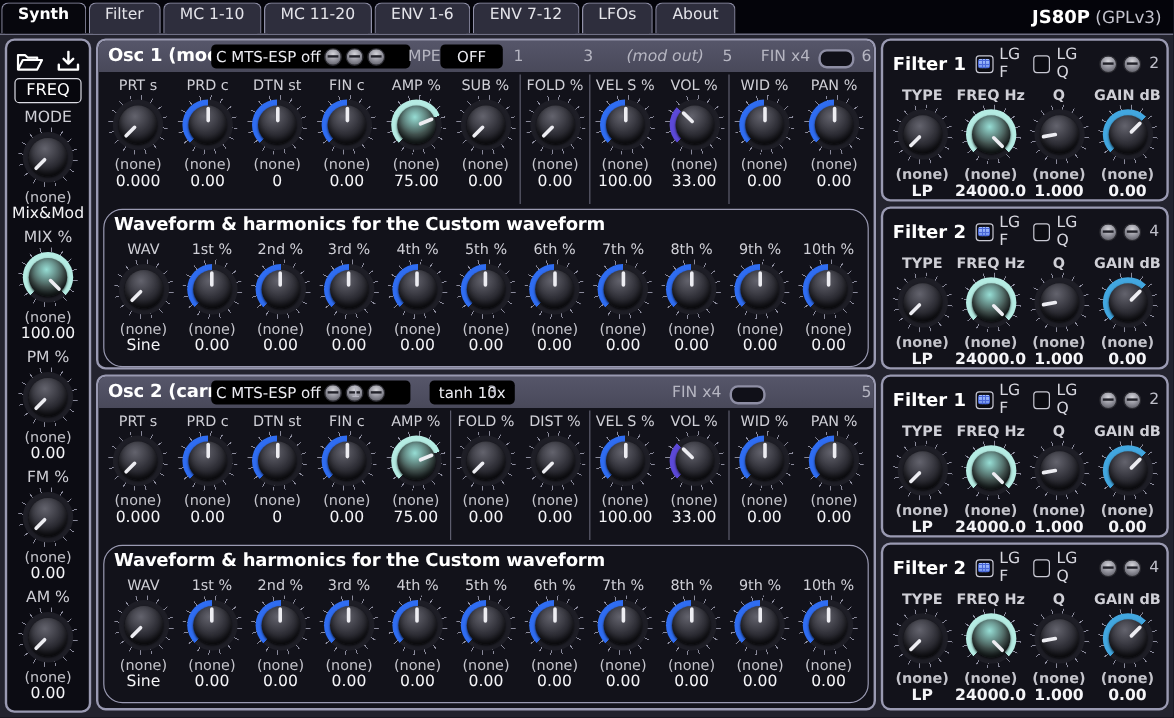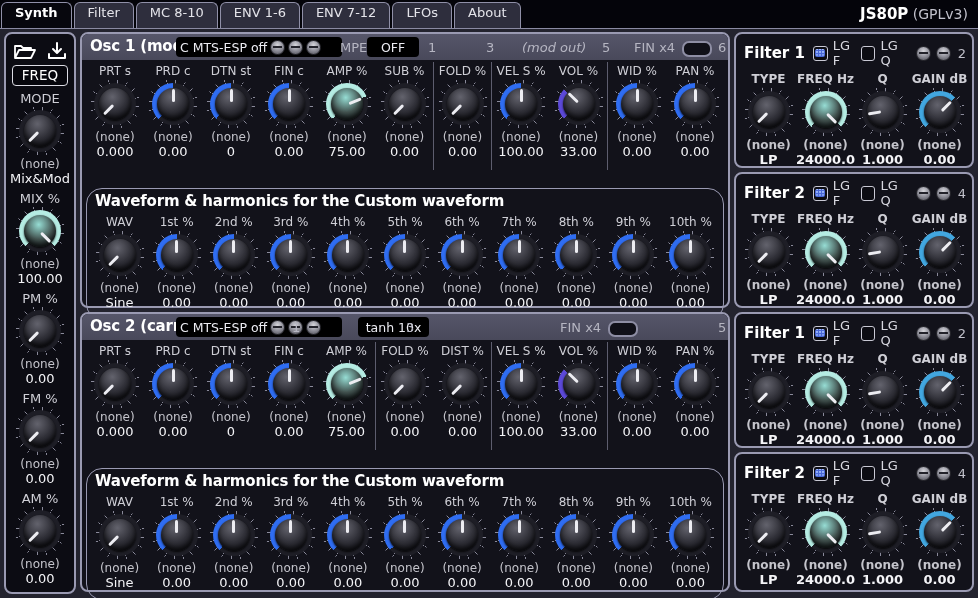--- a/index.html
+++ b/index.html
@@ -42,21 +42,21 @@
   .knob::before{content:"";position:absolute;inset:-1px;border-radius:50%;
      background:repeating-conic-gradient(from 231deg,rgba(160,160,178,.85) 0deg 2deg,transparent 2deg 22.5deg);}
   .kring{position:absolute;inset:3px;border-radius:50%;background:#1e1e26;}
   .kbody{position:absolute;inset:8px;border-radius:50%;
      background:radial-gradient(circle at 42% 28%,#63636d 0%,#34343c 45%,#15151b 80%);
      box-shadow:inset 0 -3px 5px rgba(0,0,0,.65),0 1px 2px rgba(0,0,0,.8);}
   .kbody.bright{background:radial-gradient(circle at 46% 30%,#96ddd4 0%,#42524f 52%,#192022 82%);}
   .kptr{position:absolute;inset:8px;}
   .kptr i{position:absolute;left:calc(50% - 1.5px);top:1px;width:3px;height:13px;background:#ededf2;border-radius:2px;}
   
-  .wave-panel{margin:18px 4px 0;border:1.5px solid #9a9ab2;border-radius:16px;box-sizing:border-box;}
+  .wave-panel{margin:4px 4px 0;border:1.5px solid #9a9ab2;border-radius:16px;box-sizing:border-box;}
   .wave-title{padding:3px 0 0 8px;font-size:15px;font-weight:bold;color:#fff;height:19px;letter-spacing:-0.2px;}
   
   .f-header{display:flex;align-items:center;gap:5px;padding:4px 6px 0 8px;color:#fff;}
   .f-title{font-size:15px;font-weight:bold;margin-right:3px;white-space:nowrap;}
   .chk{width:16px;height:13px;border:1.5px solid #c9c9d4;border-radius:3px;background:#0c0c12;
        display:flex;align-items:center;justify-content:center;cursor:pointer;box-sizing:content-box;}
   .chk .mark{width:10px;height:8px;border-radius:2px;
        background:repeating-linear-gradient(0deg,#4a68d8 0 1px,transparent 1px 3px),
                   repeating-linear-gradient(90deg,#4a68d8 0 1px,transparent 1px 3px),
                   linear-gradient(#a9c2ff,#6e8fe8);}
@@ -74,21 +74,22 @@
   .sb-group{display:flex;flex-direction:column;align-items:center;margin-top:3px;}
   .sb-group .k-label{font-size:13px;}
 </style>
 </head>
 <body>
 
 <div class="app">
   <div class="tabbar" id="tabbar">
       <div class="tab active">Synth</div>
       <div class="tab">Filter</div>
-      <div class="tab">MC 8-10</div>
+      <div class="tab">MC 1-10</div>
+      <div class="tab">MC 11-20</div>
       <div class="tab">ENV 1-6</div>
       <div class="tab">ENV 7-12</div>
       <div class="tab">LFOs</div>
       <div class="tab">About</div>
     </div>
   <div class="brand">
     <b>JS80P</b>
     <span>(GPLv3)</span>
   </div>
 

